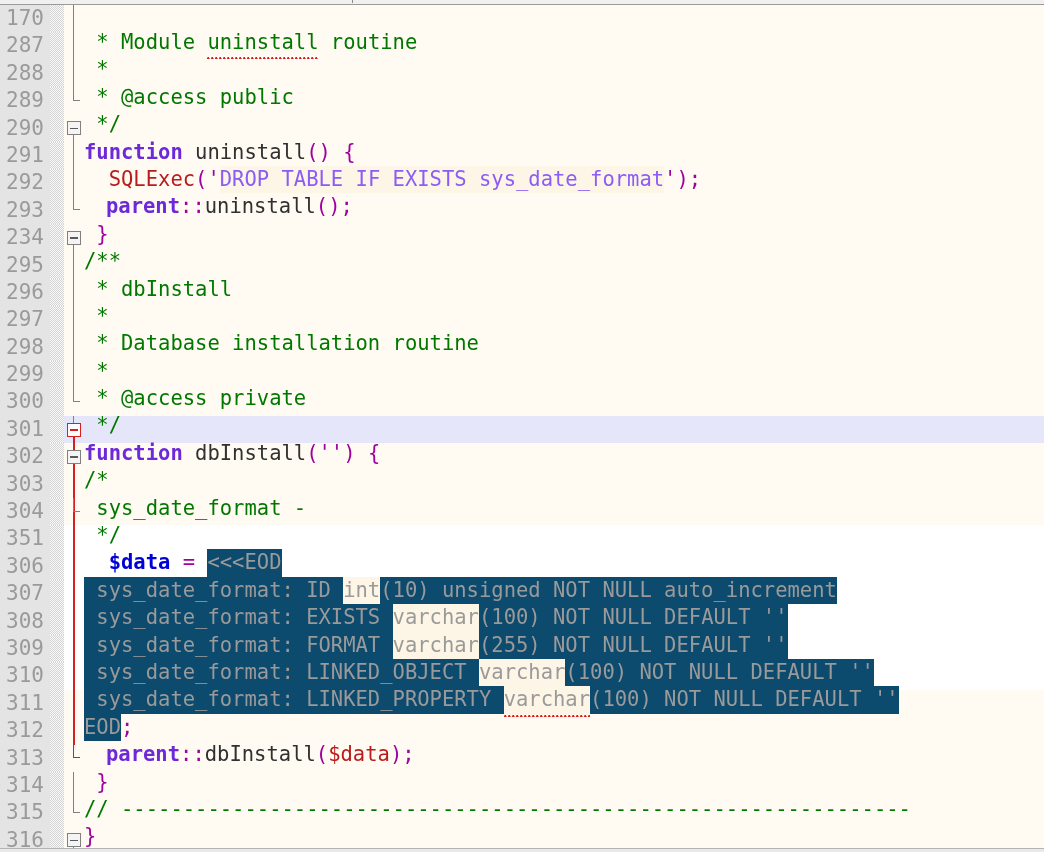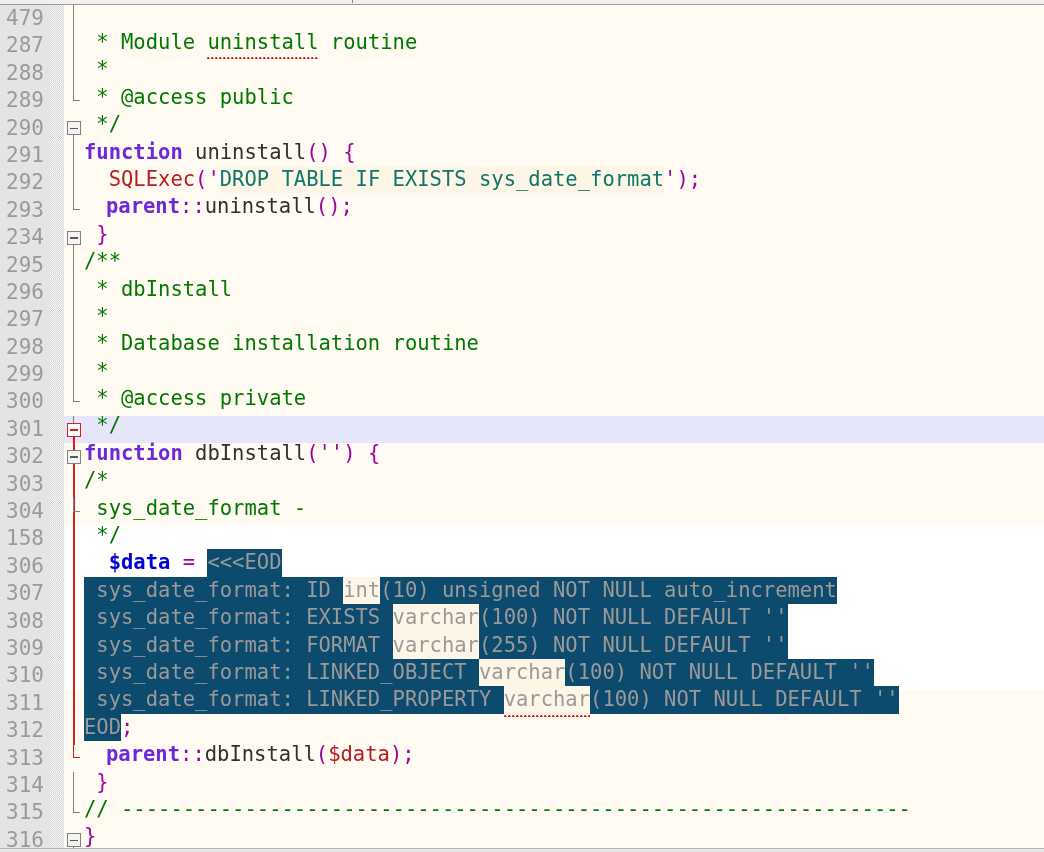--- a/index.html
+++ b/index.html
@@ -60,21 +60,21 @@
   
   .code{position:absolute;left:84px;top:0;right:0;height:100%;
         font-size:20.5px;color:#303030;z-index:8;margin-top:24px;}
   .code .ln{display:inline-block;vertical-align:top;}
 
   
   .t-comment  {color:#007800;}
   .t-kw       {color:#6d28d9;font-weight:bold;}
   .t-fn       {color:#303030;}
   .t-punct    {color:#a000a0;}
-  .t-str      {color:#0f766e;background:#fdf6e6;text-align:center;}
+  .t-str      {color:#8b5cf6;background:#fdf6e6;text-align:center;}
   .t-var      {color:#0000d8;font-weight:bold;}
   .t-op       {color:#a000a0;}
   .t-heredoc  {color:#9a9a9a;background:#0c4a6e;}
   .t-plain    {color:#b91c1c;}
 
   
   .sq{
     text-decoration:none;
     background-image:radial-gradient(circle at 1.4px 3.2px,#d81f1f 1.1px,transparent 1.2px);
     background-size:4px 4px;background-repeat:repeat-x;background-position:0 100%;
@@ -92,21 +92,21 @@
 
 <div id="editor-window">
 
   <div class="top-edge">
     <span class="tick"></span>
   </div>
 
   <div class="code-surface">
 
     <div class="row">
-      <div class="gutter">479</div>
+      <div class="gutter">170</div>
       <div class="dither"></div>
       <div class="foldcol">
         <span class="guide"></span>
       </div>
       <div class="code"><span class="ln t-comment"> * </span><span class="ln t-comment">Module </span><span class="ln t-comment sq">uninstall</span><span class="ln t-comment"> routine</span></div>
     </div>
 
     <div class="row">
       <div class="gutter">287</div>
       <div class="dither"></div>
@@ -271,21 +271,21 @@
       <div class="dither"></div>
       <div class="foldcol">
         <span class="guide red"></span>
         <span class="hook"></span>
       </div>
       <div class="code"><span class="ln t-comment"> */</span></div>
     </div>
 
     <div class="row row-white">
       <div class="rowbg"></div>
-      <div class="gutter">158</div>
+      <div class="gutter">351</div>
       <div class="dither"></div>
       <div class="foldcol">
         <span class="guide red"></span>
       </div>
       <div class="code"><span class="ln t-var">  $data</span><span class="ln t-op"> = </span><span class="ln t-heredoc">&lt;&lt;&lt;EOD</span></div>
     </div>
 
     <div class="row row-white">
       <div class="rowbg"></div>
       <div class="gutter">306</div>

